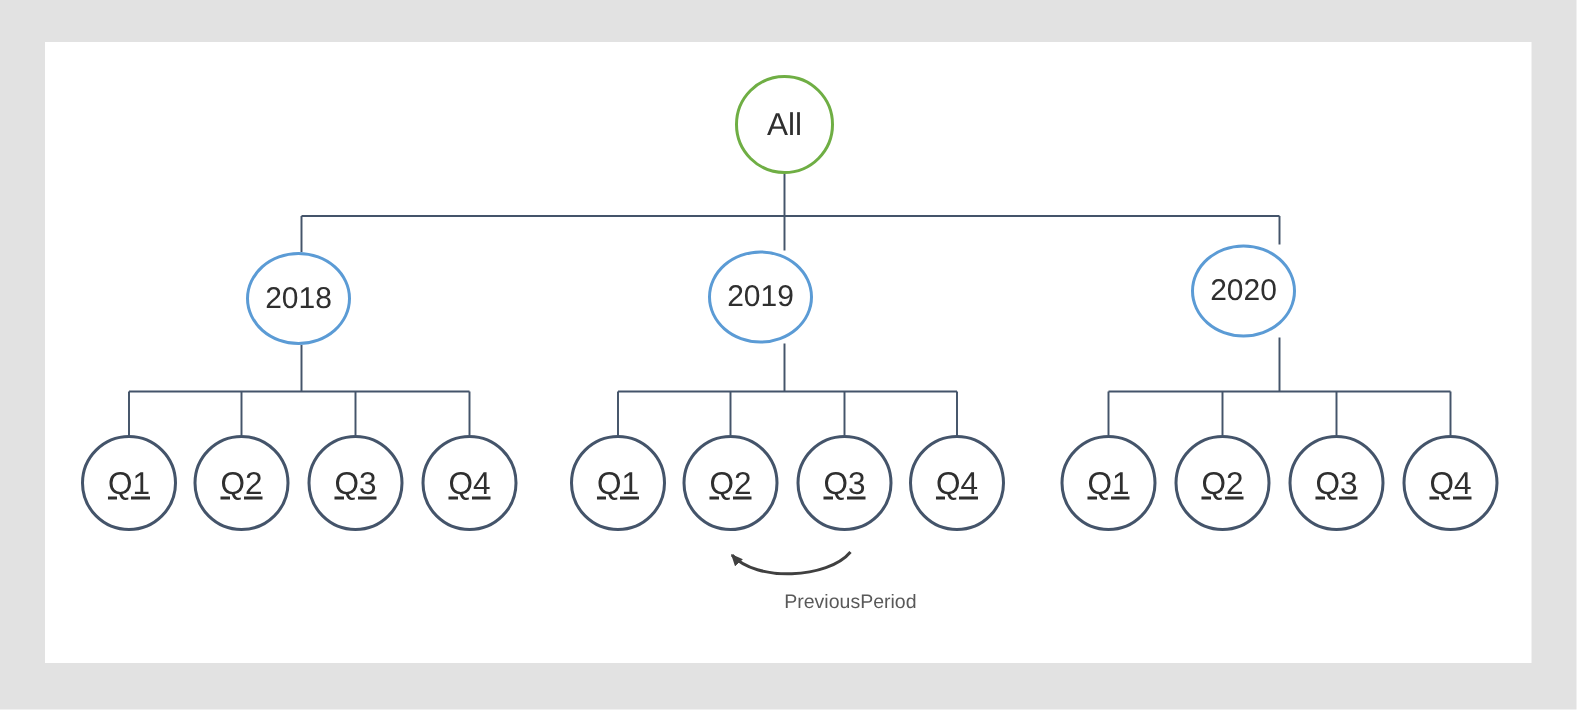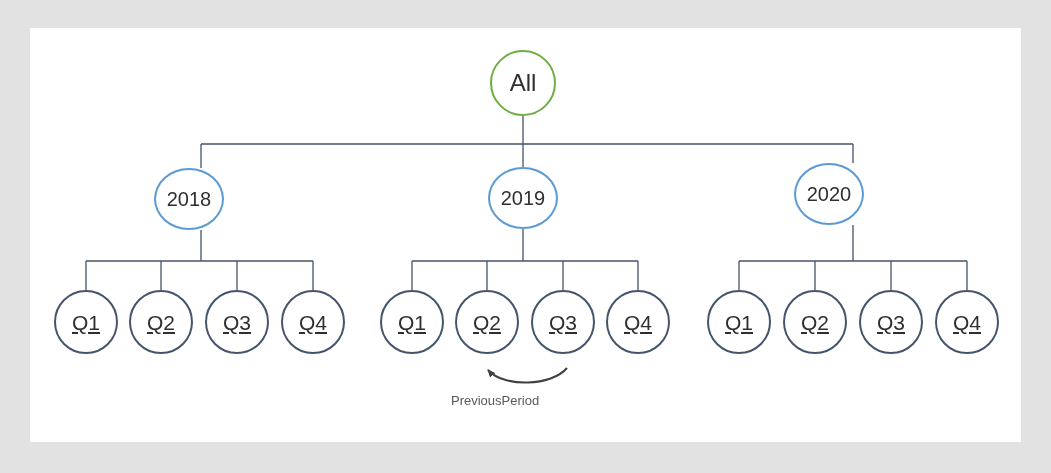--- a/index.html
+++ b/index.html
@@ -50,21 +50,21 @@
     background: #ffffff;
     display: flex;
     align-items: center;
     justify-content: center;
     color: var(--node-text, #2f2f2f);
   }
   .node.root {
     width: 66px;
     height: 66px;
     border: 2.5px solid var(--root-stroke, #6fae44);
-    font-size: 24px;
+    font-size: 21px;
   }
   .node.year {
     width: 70px;
     height: 62px;
     border: 2.5px solid var(--year-stroke, #5b9bd5);
     font-size: 20px;
   }
   .node.quarter {
     width: 64px;
     height: 64px;
@@ -74,21 +74,21 @@
   }
   .lbl {
     line-height: 1;
     white-space: nowrap;
   }
   .annotation {
     position: absolute;
     left: 451px;
     top: 393px;
     width: 160px;
-    text-align: left;
+    text-align: right;
     font-size: 13px;
     color: var(--annotation-text, #595959);
   }
 </style>
 </head>
 <body>
 
 <div class="canvas"></div>
 
 <svg class="wires" viewBox="0 0 1051 473">
@@ -101,24 +101,24 @@
   <path class="connector" d="M201,230 V261 M86,261 H313 M86,261 V290 M161,261 V290 M237,261 V290 M313,261 V290"></path>
   <path class="connector" d="M523,229 V261 M412,261 H638 M412,261 V290 M487,261 V290 M563,261 V290 M638,261 V290"></path>
   <path class="connector" d="M853,225 V261 M739,261 H967 M739,261 V290 M815,261 V290 M891,261 V290 M967,261 V290"></path>
   <path class="arrow" d="M567,368 C552,386 504,388 488,370" marker-end="url(#arrowhead)"></path>
 </svg>
 
 <div class="node root" style="left:490px;top:50px;">
   <span class="lbl">All</span>
 </div>
 
-<div class="node year" style="left:154px;top:168px;">
+<div class="node year" style="left:164px;top:168px;">
   <span class="lbl">2018</span>
 </div>
-<div class="node year" style="left:488px;top:167px;">
+<div class="node year" style="left:472px;top:167px;">
   <span class="lbl">2019</span>
 </div>
 <div class="node year" style="left:794px;top:163px;">
   <span class="lbl">2020</span>
 </div>
 
 <div class="node quarter" style="left:54px;top:290px;">
   <span class="lbl">Q1</span>
 </div>
 <div class="node quarter" style="left:129px;top:290px;">

